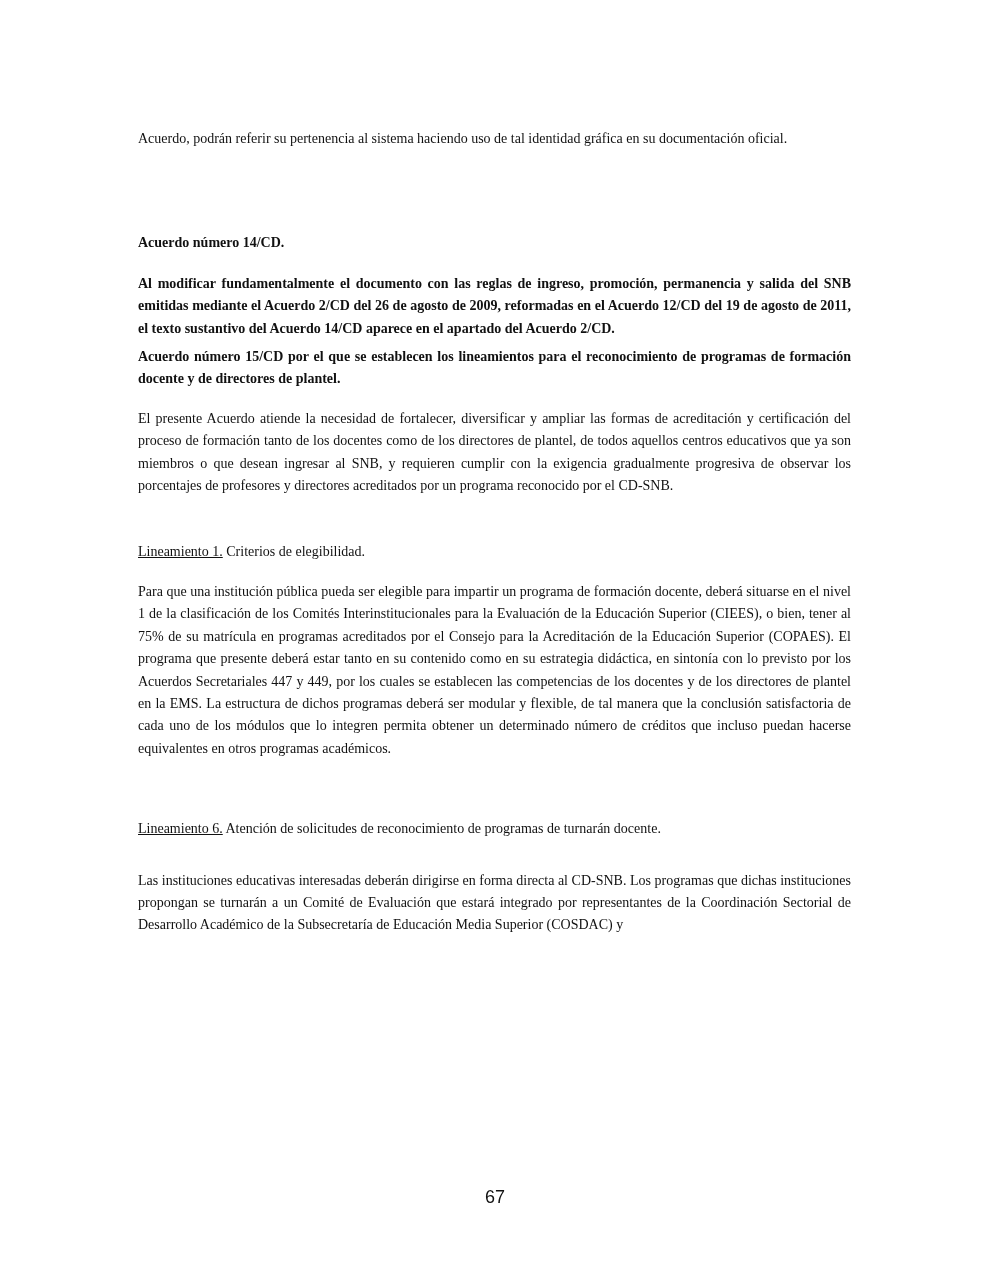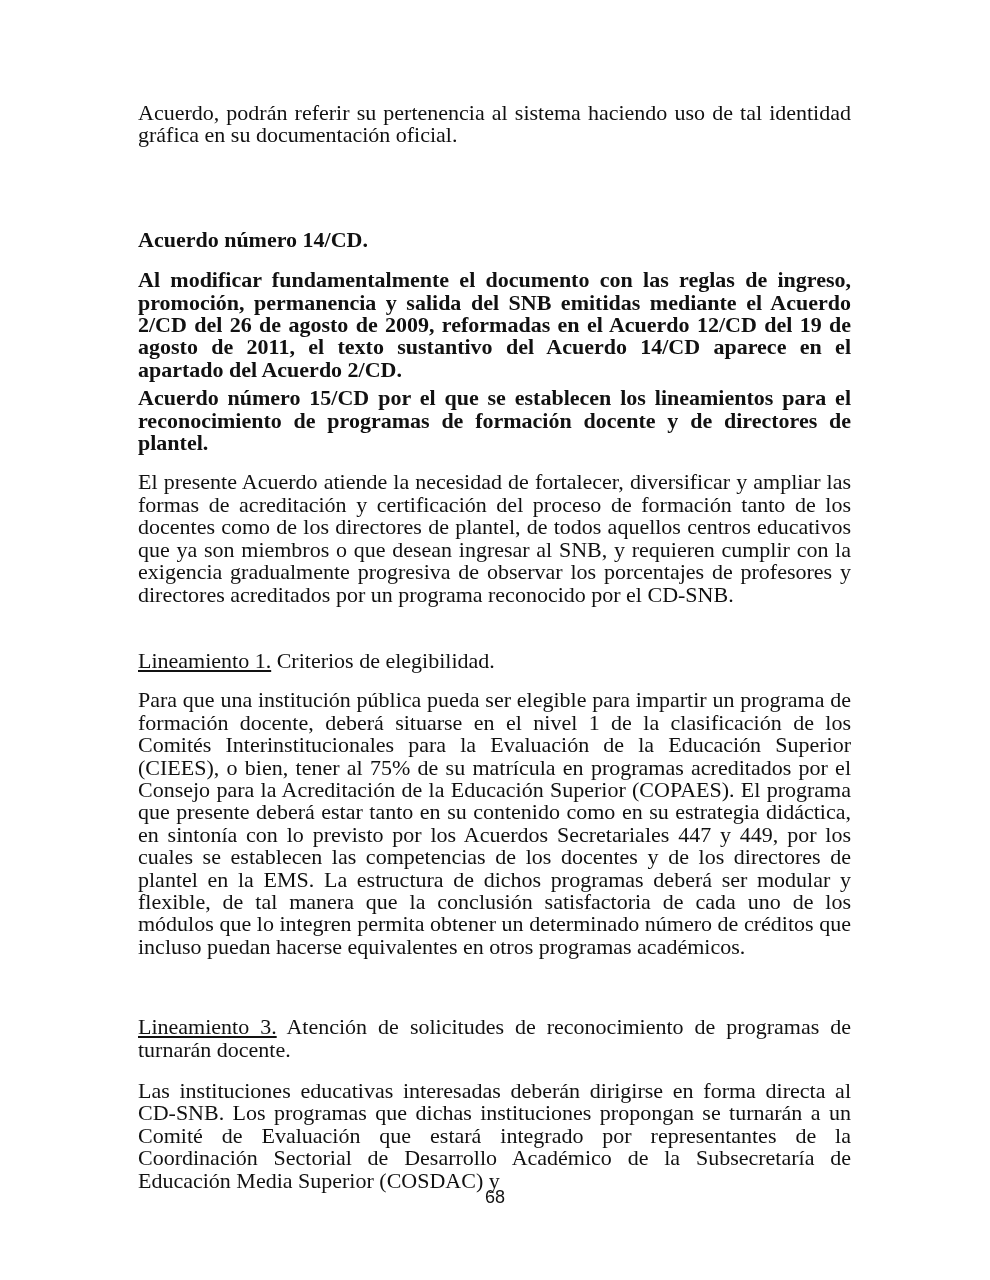--- a/index.html
+++ b/index.html
@@ -1,20 +1,20 @@
 <!DOCTYPE html>
 <html><head>
   <meta charset="utf-8">
   <style>
     html, body { margin: 0; padding: 0; background: #ffffff; }
     body { width: 990px; height: 1280px; position: relative; overflow: hidden; }
     .page {
-      position: absolute; left: 138px; top: 102px; width: 713px;
+      position: absolute; left: 138px; top: 128px; width: 713px;
       font-family: "Liberation Serif", "DejaVu Serif", serif;
-      font-size: 22px; line-height: 22.4px; color: #111111;
+      font-size: 14px; line-height: 22.4px; color: #111111;
     }
     .p { margin: 0; text-align: justify; }
     .b { font-weight: bold; }
     .u { text-decoration: underline; }
     .page-number {
       position: absolute; left: 0; width: 990px; top: 1187px; text-align: center;
       font-family: "Liberation Sans", "DejaVu Sans", sans-serif; font-size: 18px; color: #111111;
     }
   </style>
 </head>
@@ -28,18 +28,18 @@
 
   <p class="p b" style="margin-top:6px;">Acuerdo número 15/CD por el que se establecen los lineamientos para el reconocimiento de programas de formación docente y de directores de plantel.</p>
   <p class="p" style="margin-top:17px;">El presente Acuerdo atiende la necesidad de fortalecer, diversificar y ampliar las formas de acreditación y certificación del proceso de formación tanto de los docentes como de los directores de plantel, de todos aquellos centros educativos que ya son miembros o que desean ingresar al SNB, y requieren cumplir con la exigencia gradualmente progresiva de observar los porcentajes de profesores y directores acreditados por un programa reconocido por el CD-SNB.</p>
 
   <p class="p" style="margin-top:44px;">
     <span class="u">Lineamiento 1.</span><span> Criterios de elegibilidad.</span>
   </p>
   <p class="p" style="margin-top:17px;">Para que una institución pública pueda ser elegible para impartir un programa de formación docente, deberá situarse en el nivel 1 de la clasificación de los Comités Interinstitucionales para la Evaluación de la Educación Superior (CIEES), o bien, tener al 75% de su matrícula en programas acreditados por el Consejo para la Acreditación de la Educación Superior (COPAES). El programa que presente deberá estar tanto en su contenido como en su estrategia didáctica, en sintonía con lo previsto por los Acuerdos Secretariales 447 y 449, por los cuales se establecen las competencias de los docentes y de los directores de plantel en la EMS. La estructura de dichos programas deberá ser modular y flexible, de tal manera que la conclusión satisfactoria de cada uno de los módulos que lo integren permita obtener un determinado número de créditos que incluso puedan hacerse equivalentes en otros programas académicos.</p>
 
   <p class="p" style="margin-top:58px;">
-    <span class="u">Lineamiento 3.</span><span> Atención de solicitudes de reconocimiento de programas de turnarán docente.</span>
+    <span class="u">Lineamiento 6.</span><span> Atención de solicitudes de reconocimiento de programas de turnarán docente.</span>
   </p>
-  <p class="p" style="margin-top:19px;">Las instituciones educativas interesadas deberán dirigirse en forma directa al CD-SNB. Los programas que dichas instituciones propongan se turnarán a un Comité de Evaluación que estará integrado por representantes de la Coordinación Sectorial de Desarrollo Académico de la Subsecretaría de Educación Media Superior (COSDAC) y</p>
+  <p class="p" style="margin-top:29px;">Las instituciones educativas interesadas deberán dirigirse en forma directa al CD-SNB. Los programas que dichas instituciones propongan se turnarán a un Comité de Evaluación que estará integrado por representantes de la Coordinación Sectorial de Desarrollo Académico de la Subsecretaría de Educación Media Superior (COSDAC) y</p>
 </div>
 
-<div class="page-number">68</div>
+<div class="page-number">67</div>
 
 </body></html>

